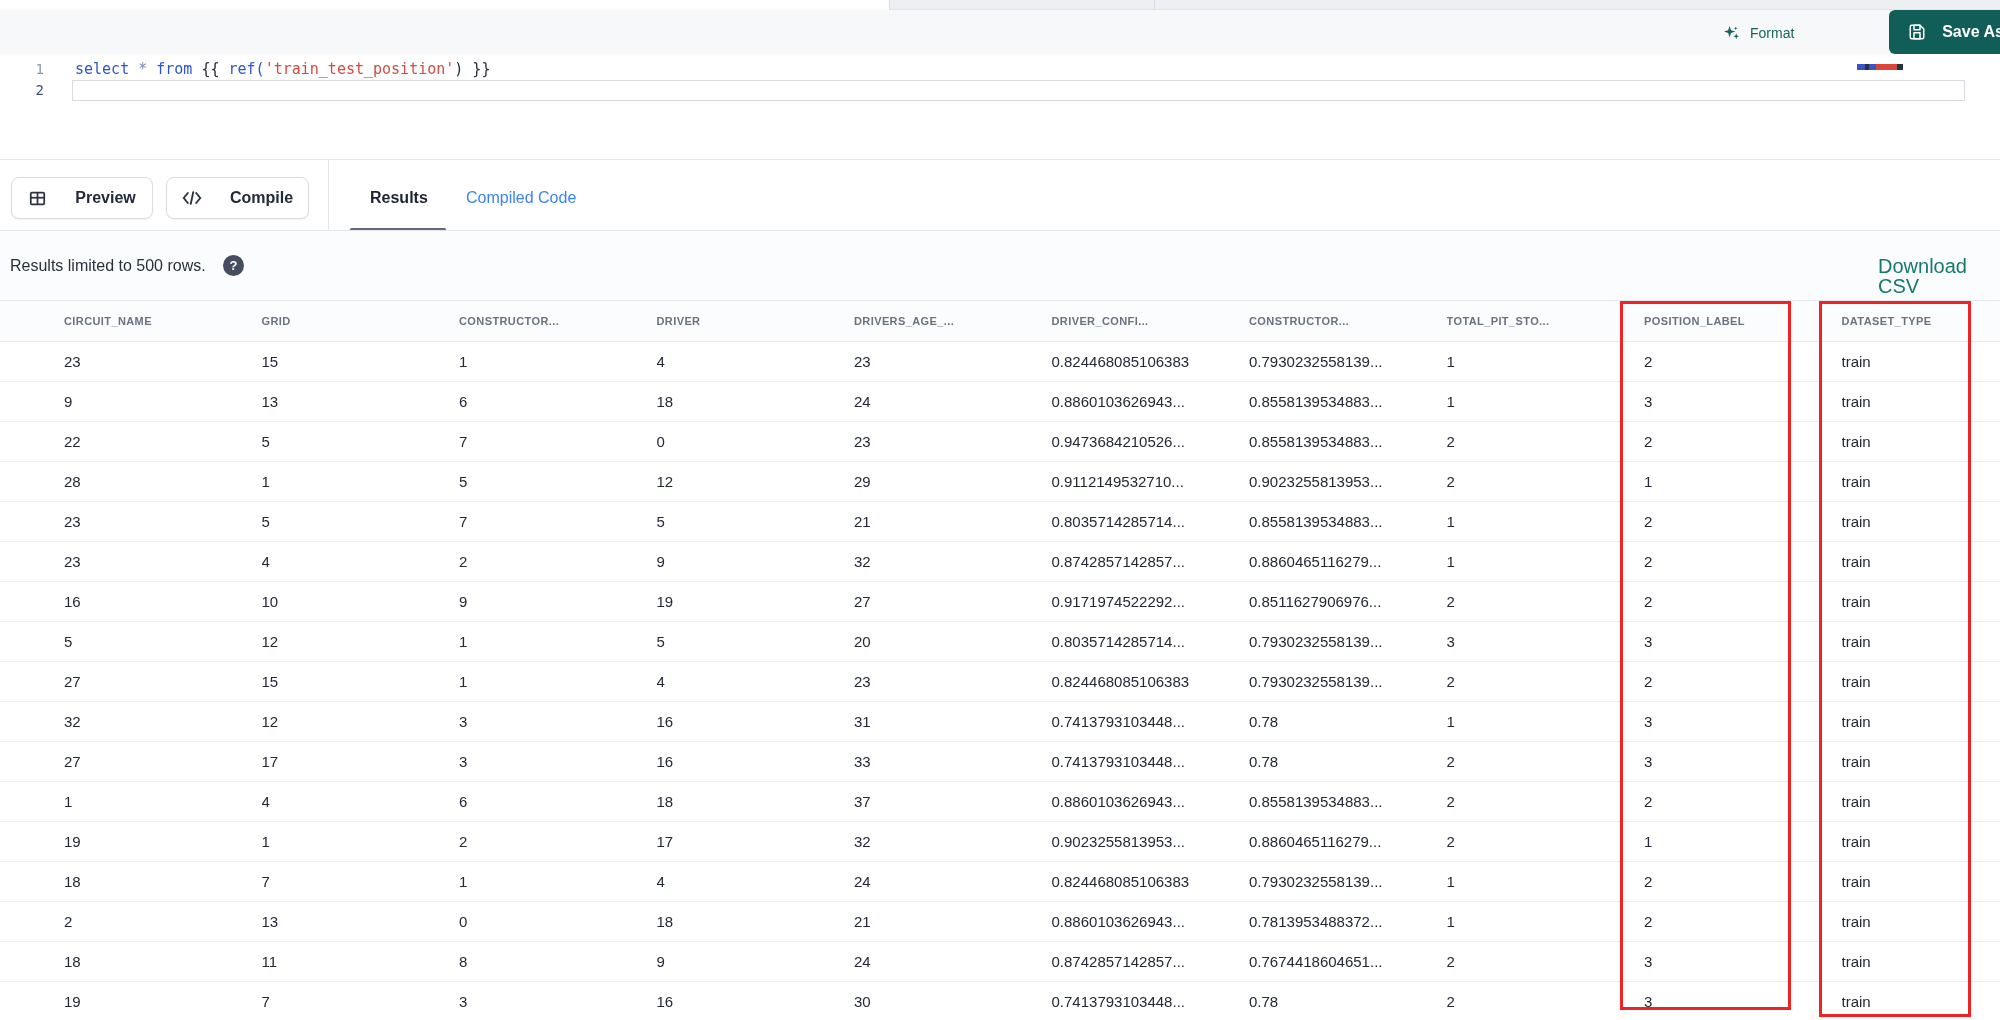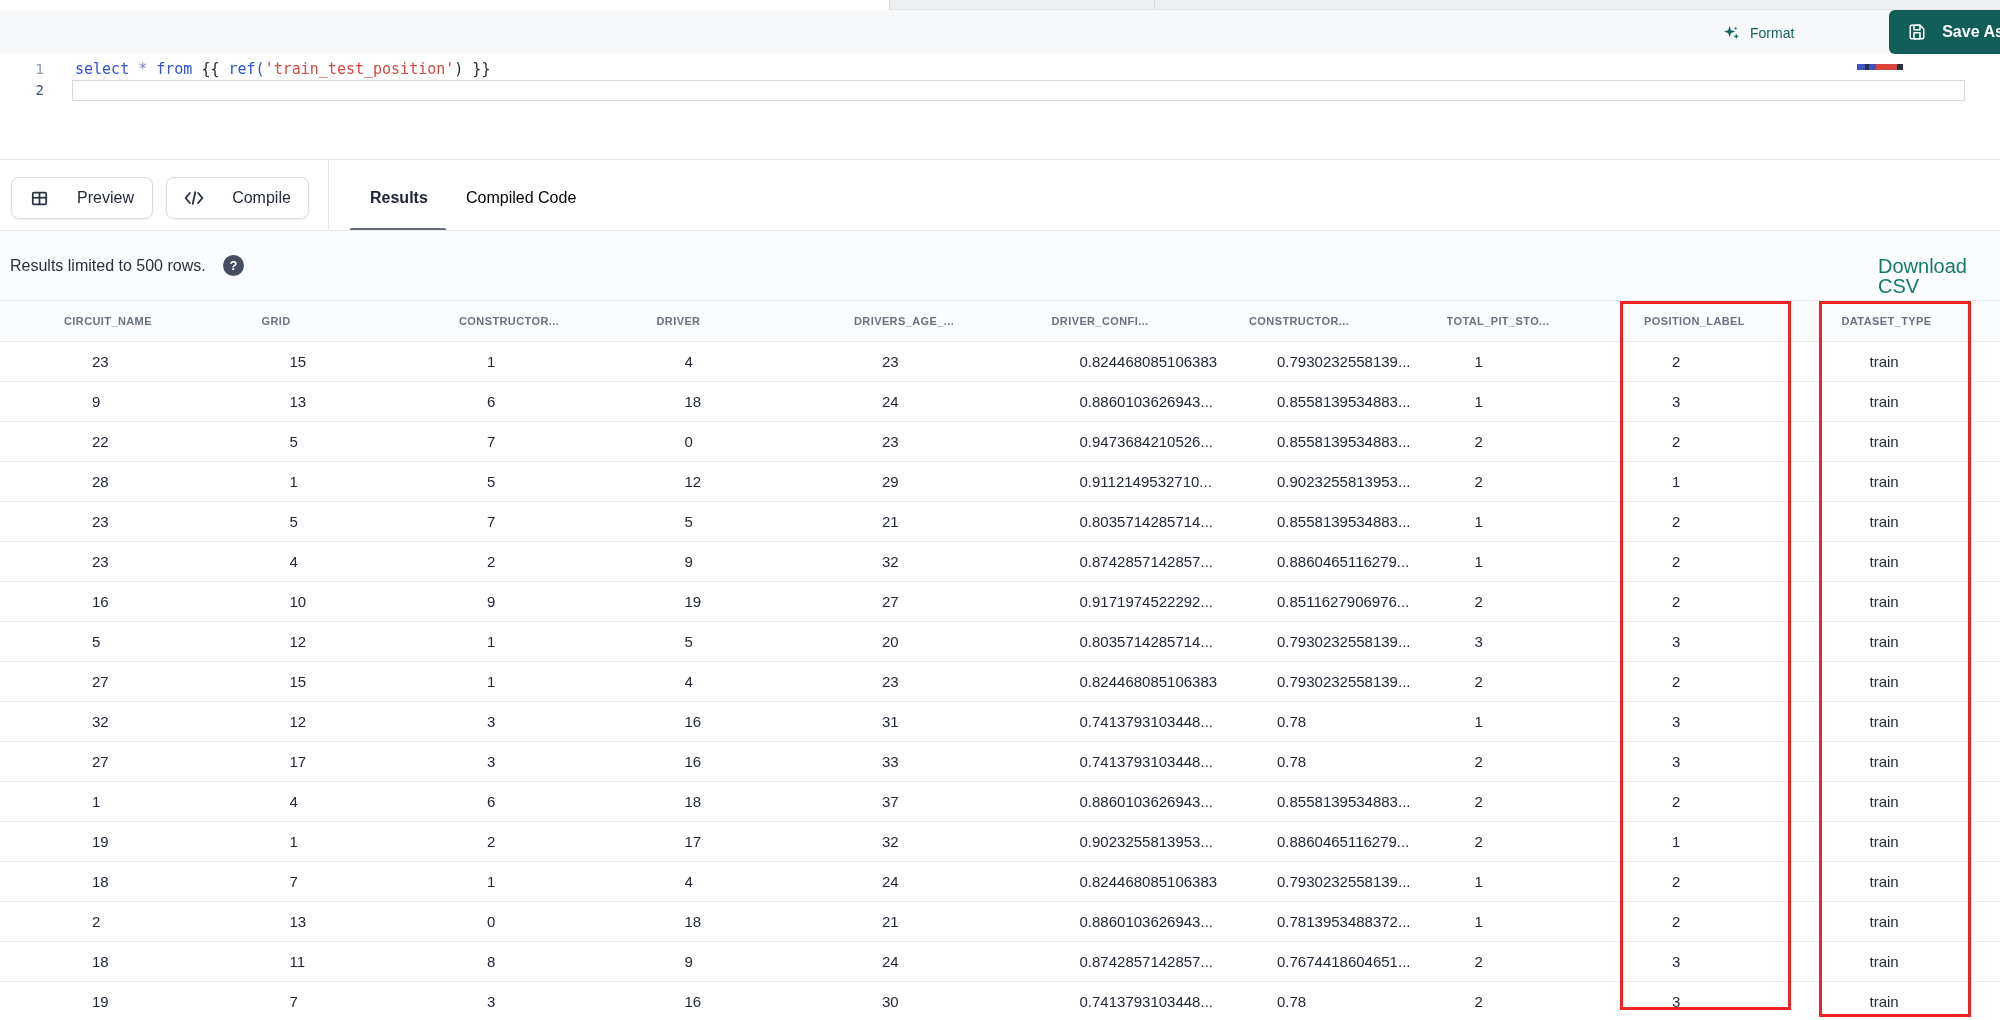--- a/index.html
+++ b/index.html
@@ -45,45 +45,45 @@
   .minimap { top:64px; left:1857px; width:56px; height:6px;
     background:linear-gradient(90deg,#3b55c0 0 8px,#27324a 8px 12px,#3b55c0 12px 19px,#d8453a 19px 40px,#27324a 40px 46px,#ffffff 46px); }
 
   .hdivider1 { top:159px; left:0; width:2000px; height:1px; background:#e4e6ea; }
 
   
   .actionbar { top:160px; left:0; width:2000px; height:71px; background:#ffffff; }
   .ui-btn {
     position:absolute; top:177px; height:42px; background:#ffffff; border:1px solid #d9dce3; border-radius:8px;
     box-shadow:0 1px 2px rgba(16,24,40,.06); display:flex; align-items:center; justify-content:center; gap:28px;
-    font-size:16px; font-weight:400; color:#232b3a; cursor:pointer; font-family:"Liberation Sans", sans-serif;
+    font-size:16px; font-weight:700; color:#232b3a; cursor:pointer; font-family:"Liberation Sans", sans-serif;
   }
   .btn-preview { left:11px; width:142px; }
   .btn-compile { left:166px; width:143px;justify-content:center; }
   .vdivider { top:160px; left:328px; width:1px; height:71px; background:#e4e6ea; }
   .tab { position:absolute; top:177px; height:42px; display:flex; align-items:center; font-size:16px; cursor:pointer; }
   .tab-results { left:370px; color:#1c2433; font-weight:600; }
-  .tab-compiled { left:466px; color:#000000; font-weight:500; }
+  .tab-compiled { left:466px; color:#3b82f6; font-weight:500; }
   .tab-underline { top:228px; left:350px; width:96px; height:3px; background:#636b7a; border-radius:2px; }
   .hdivider2 { top:230px; left:0; width:2000px; height:1px; background:#e4e6ea; }
 
   
   .statusbar { top:231px; left:0; width:2000px; height:69px; background:#fbfcfd; }
   .status-text { top:256px; left:10px; height:20px; line-height:20px; font-size:16px; color:#29303e; }
   .help-icon { top:255px; left:223px; width:21px; height:21px; border-radius:50%; background:#454d5e; color:#ffffff;
     font-size:13px; font-weight:700; display:flex; align-items:center; justify-content:center; cursor:pointer; }
   .download-link { top:256px; left:1878px; height:20px; line-height:20px; font-size:20px; color:#17786e; cursor:pointer; }
 
   
   .thead { top:300px; left:0; width:2000px; height:42px; display:grid; grid-template-columns:repeat(10,197.5px);
     padding-left:64px; align-items:center; border-top:1px solid #e7e8ec; border-bottom:1px solid #e7e8ec; background:#fbfcfd; }
   .th { font-size:11px; font-weight:700; color:#6a7280; letter-spacing:.4px; text-transform:uppercase;
     white-space:nowrap; overflow:hidden; }
   .tbody { top:342px; left:0; width:2000px; height:678px; overflow:hidden; background:#ffffff; }
-  .trow { height:40px; display:grid; grid-template-columns:repeat(10,197.5px); padding-left:92px; align-items:center;
+  .trow { height:40px; display:grid; grid-template-columns:repeat(10,197.5px); padding-left:64px; align-items:center;
     border-bottom:1px solid #ebecf0; background:#ffffff; }
   .td { font-size:15px; color:#232936; white-space:nowrap; overflow:hidden; }
 
   
   .hl-box { border:3px solid #ee2424; background:transparent; z-index:5; pointer-events:none; }
   .hl-position { left:1620px; top:301px; width:171px; height:709px; }
   .hl-dataset { left:1819px; top:301px; width:152px; height:716px; }
 
   svg { display:block; }
 </style>

